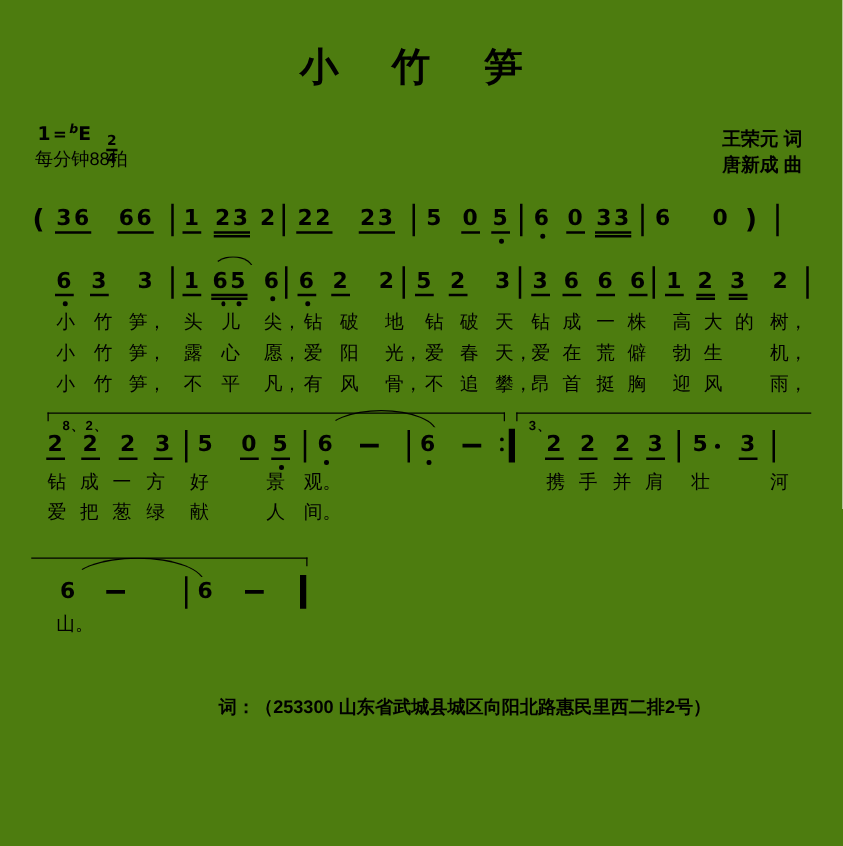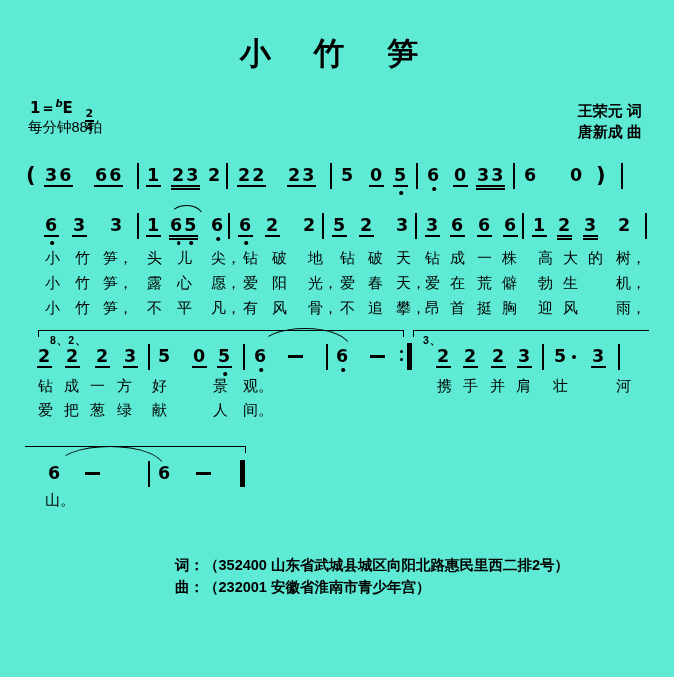--- a/index.html
+++ b/index.html
@@ -1,16 +1,16 @@
 <!DOCTYPE html>
 <html><head>
 <meta charset="utf-8">
 <style>
   html,body{margin:0;padding:0;background:#fff;}
-  #page{position:relative;width:674px;height:677px;background:#5eead4;color:#000;
+  #page{position:relative;width:674px;height:677px;background:#4d7c0f;color:#000;
         font-family:"Liberation Sans",sans-serif;overflow:hidden;}
   
   .title{position:absolute;top:33px;left:0;width:100%;text-align:center;
          font-size:31px;font-weight:bold;letter-spacing:16px;font-family:"DejaVu Sans",sans-serif;}
   
   .keyrow{position:absolute;left:30px;top:98px;font-size:15px;font-weight:bold;
           font-family:"DejaVu Sans",sans-serif;}
   .keyrow sup{font-size:10px;font-style:italic;}
   .frac{display:inline-flex;flex-direction:column;align-items:center;vertical-align:-4px;
         margin-left:12px;font-size:11px;line-height:10px;font-weight:bold;}
@@ -223,15 +223,14 @@
       <div class="lyr" style="left: 38px; top: 401px;">爱</div>
       <div class="lyr" style="left: 64px; top: 401px;">把</div>
       <div class="lyr" style="left: 90px; top: 401px;">葱</div>
       <div class="lyr" style="left: 117px; top: 401px;">绿</div>
       <div class="lyr" style="left: 152px; top: 401px;">献</div>
       <div class="lyr" style="left: 213px; top: 401px;">人</div>
       <div class="lyr" style="left: 243px; top: 401px;">间。</div>
       <div class="lyr" style="left: 45px; top: 491px;">山。</div>
     </div>
 
-  <div class="addr a1">词：（352400 山东省武城县城区向阳北路惠民里西二排2号）</div>
-  <div class="addr a2">曲：（232001 安徽省淮南市青少年宫）</div>
+  <div class="addr a1">词：（253300 山东省武城县城区向阳北路惠民里西二排2号）</div>
 </div>
 
 </body></html>

